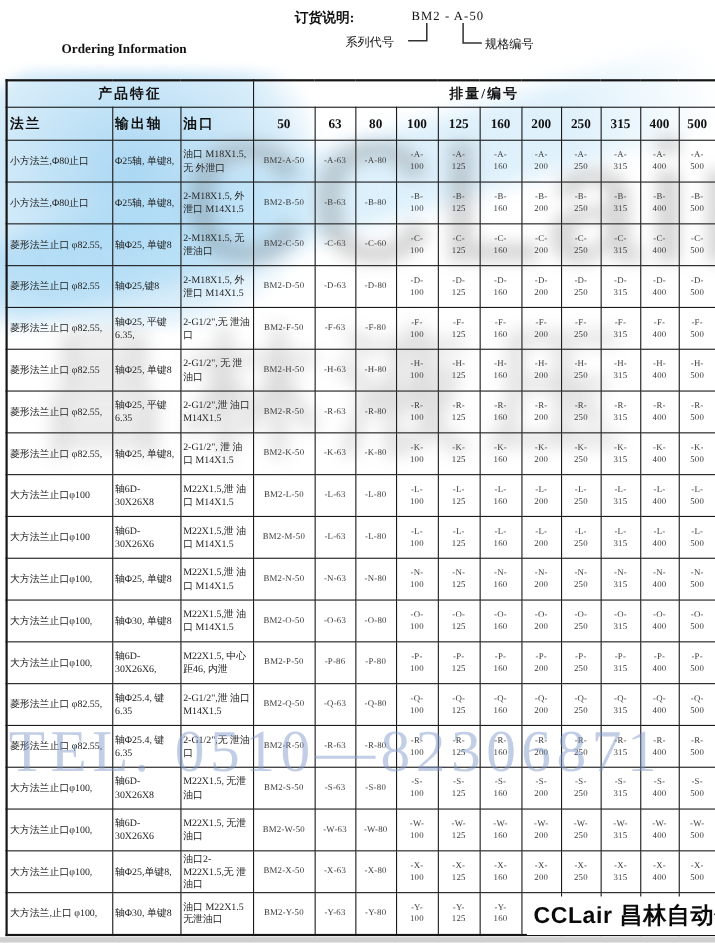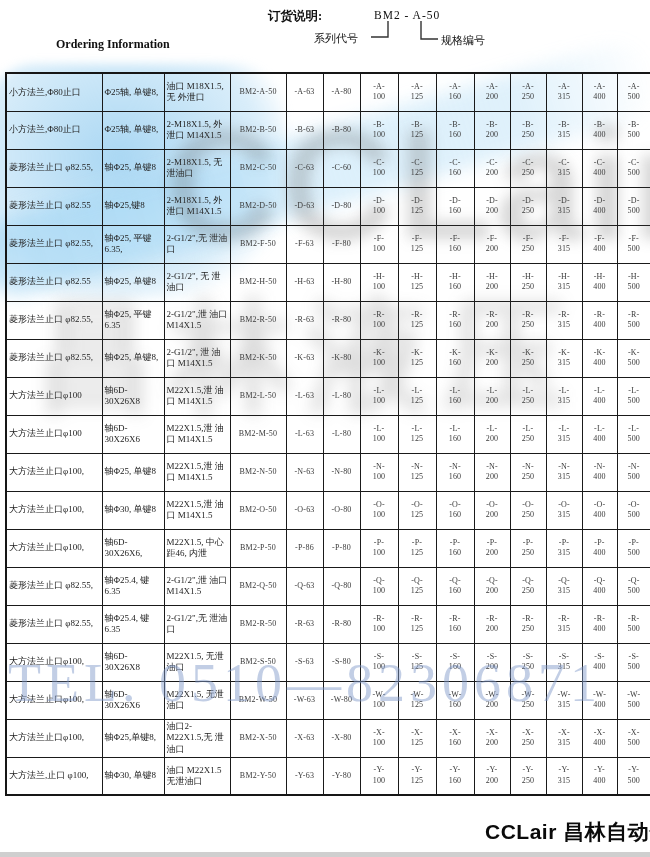--- a/index.html
+++ b/index.html
@@ -99,20 +99,41 @@
       <col style="width:38px">
         <col style="width:38px">
         <col style="width:38px">
       <col style="width:36px">
         <col style="width:36px">
         <col style="width:36px">
       <col style="width:35px">
         <col style="width:34px">
     </colgroup>
     <thead>
+      <tr>
+        <th class="h-group" colspan="3">产品特征</th>
+        <th class="h-group" colspan="11">排量/编号</th>
+      </tr>
+      <tr>
+        <th class="h-label">法兰</th>
+        <th class="h-label">输出轴</th>
+        <th class="h-label">油口</th>
+
+      <th class="h-size">50</th>
+          <th class="h-size">63</th>
+          <th class="h-size">80</th>
+          <th class="h-size">100</th>
+          <th class="h-size">125</th>
+          <th class="h-size">160</th>
+          <th class="h-size">200</th>
+          <th class="h-size">250</th>
+          <th class="h-size">315</th>
+          <th class="h-size">400</th>
+          <th class="h-size">500</th>
+        </tr>
     </thead>
     <tbody>
 
     <tr class="data-row">
           <td class="c-flange">小方法兰,Φ80止口</td>
           <td class="c-shaft">Φ25轴, 单键8,</td>
           <td class="c-port">油口 M18X1.5,无 外泄口</td>
           <td class="c-code">BM2-A-50</td>
           <td class="c-code">-A-63</td>
           <td class="c-code">-A-80</td>

